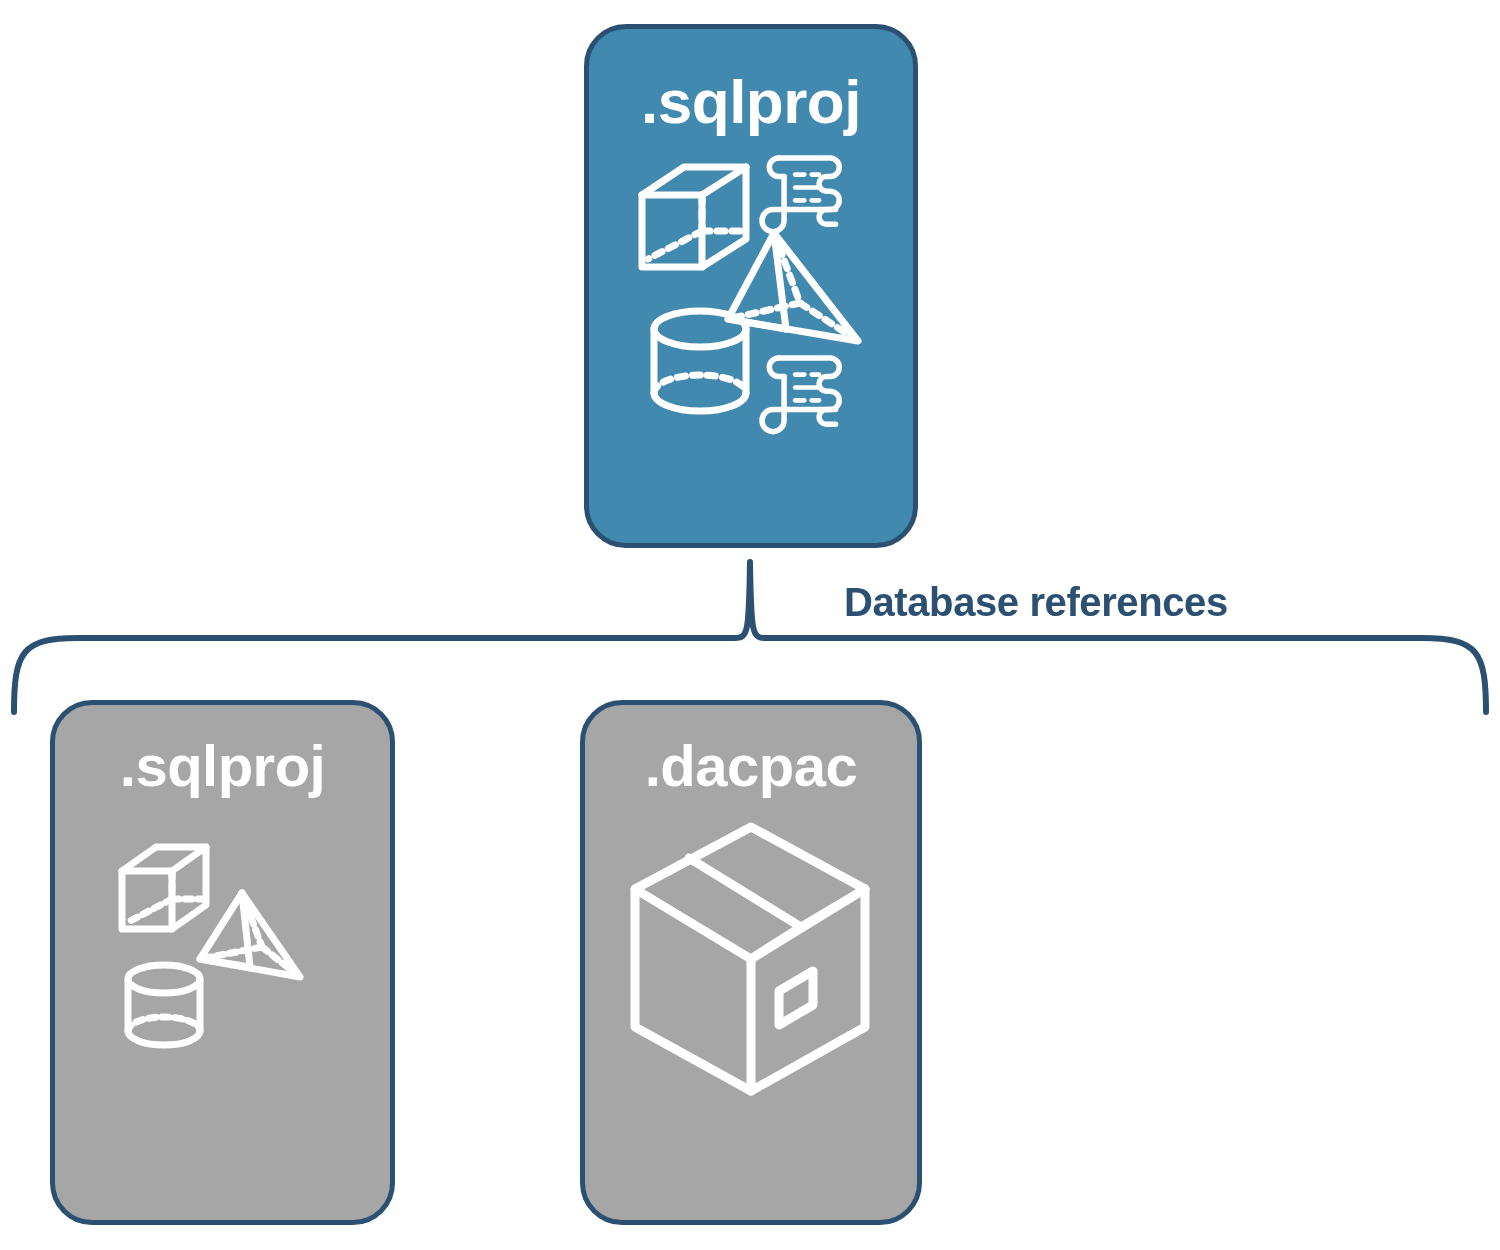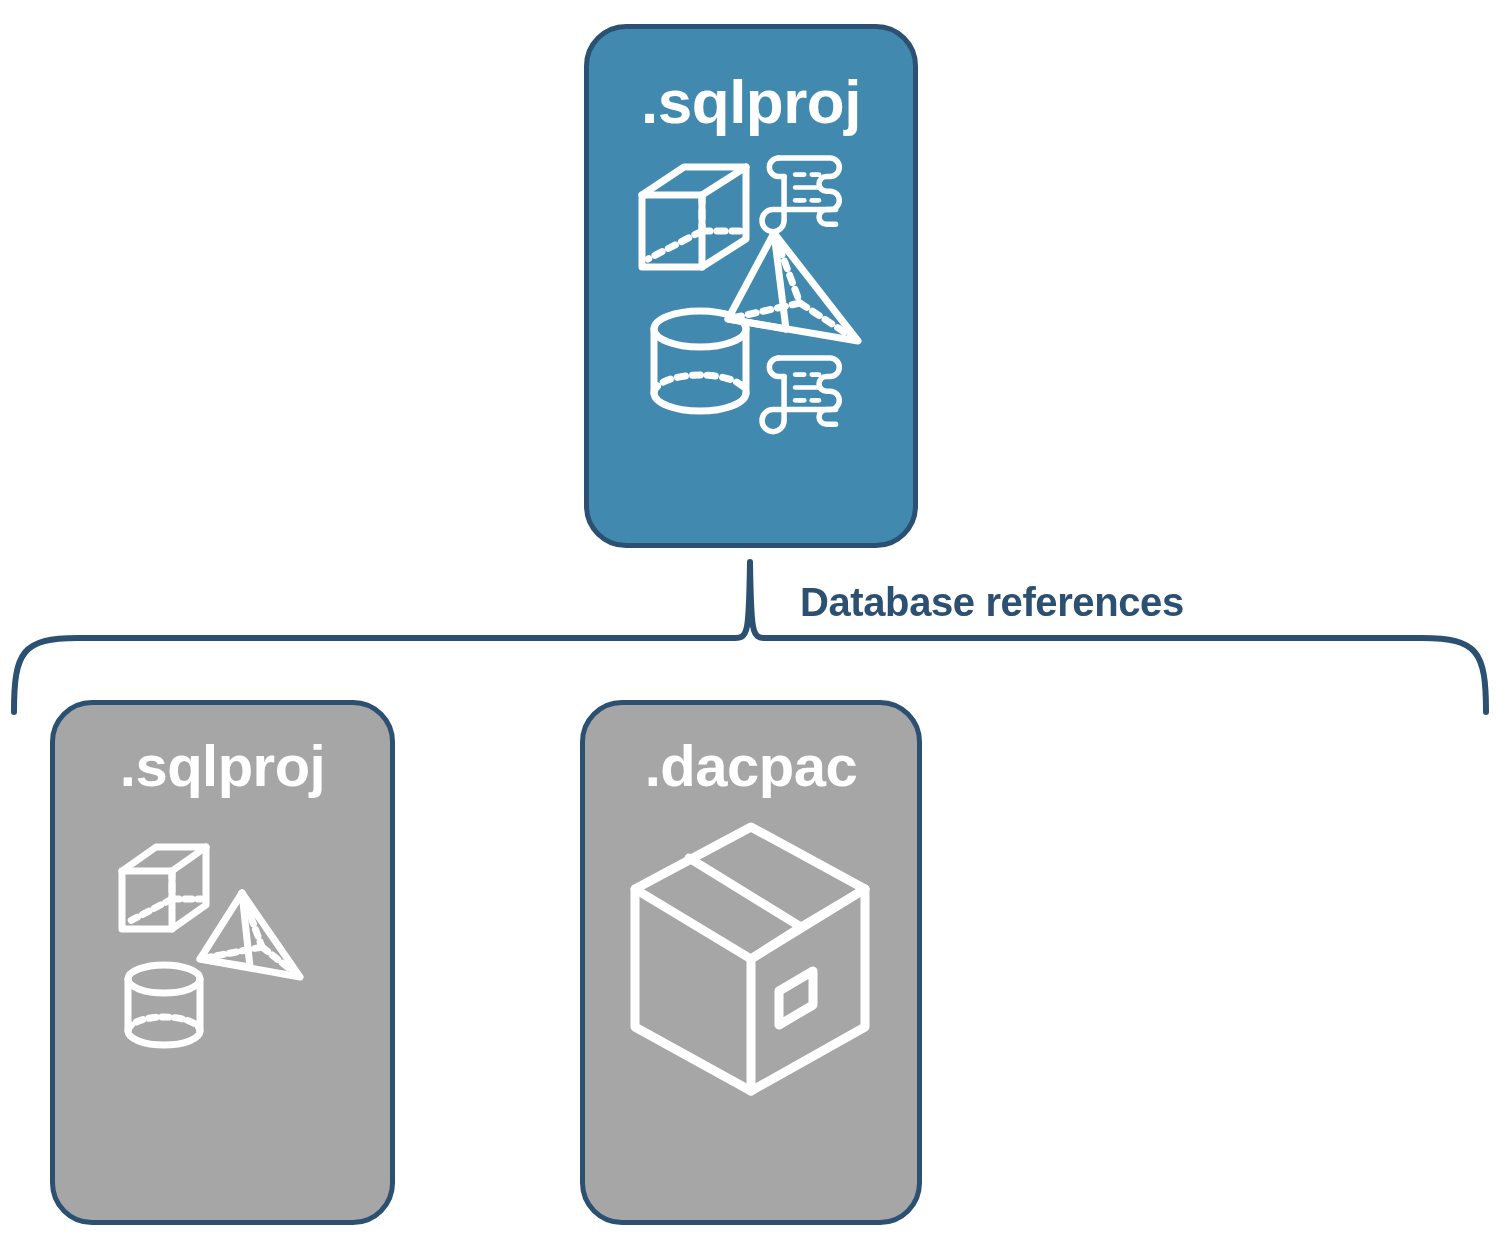--- a/index.html
+++ b/index.html
@@ -54,21 +54,21 @@
     left: 0;
     top: 540px;
     width: 1500px;
     height: 200px;
     pointer-events: none;
   }
 
   
   #connector-label {
     position: absolute;
-    left: 800px;
+    left: 844px;
     top: 580px;
     font-size: 40px;
     font-weight: bold;
     color: #2b5072;
     letter-spacing: -0.4px;
     white-space: nowrap;
     user-select: none;
   }
 </style>
 </head>

